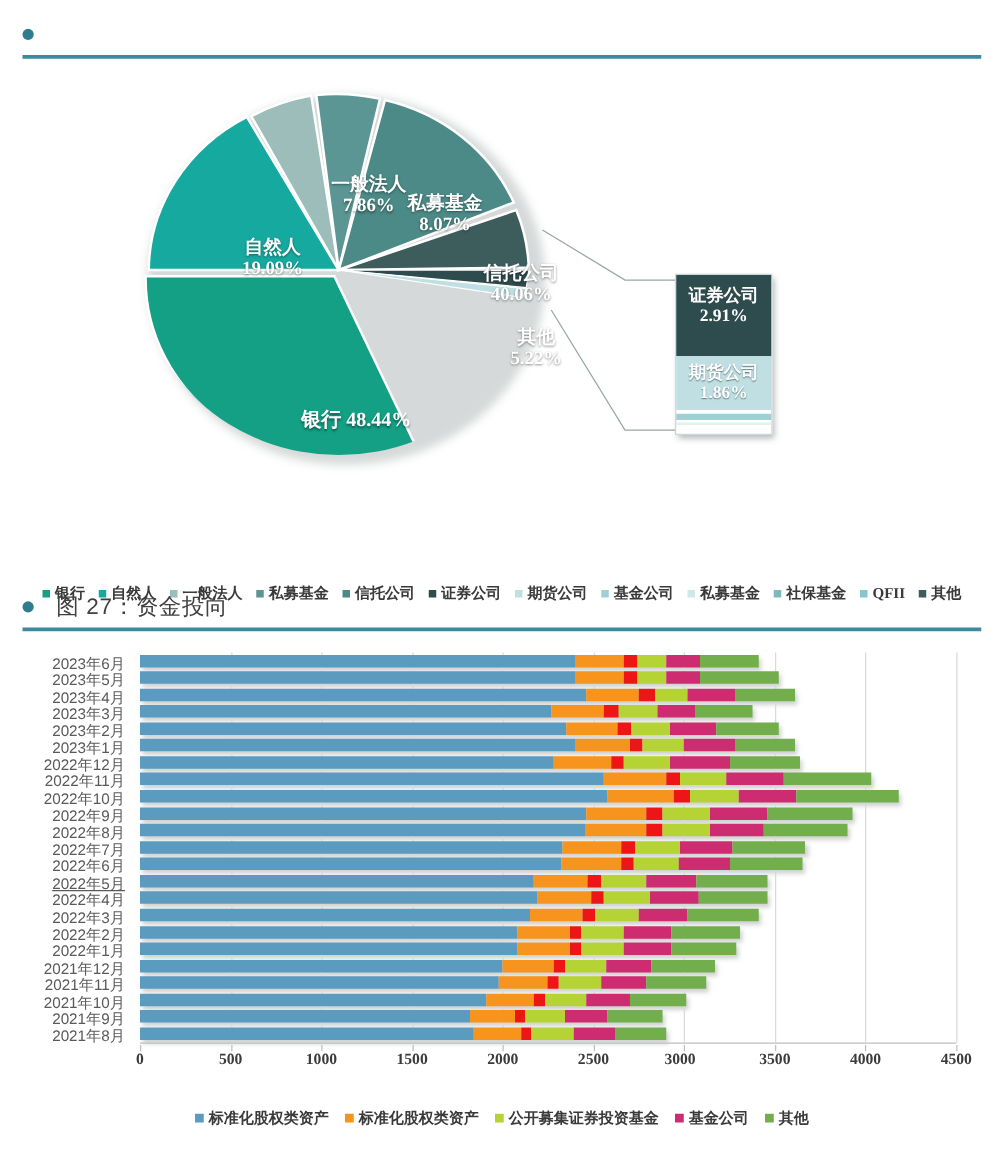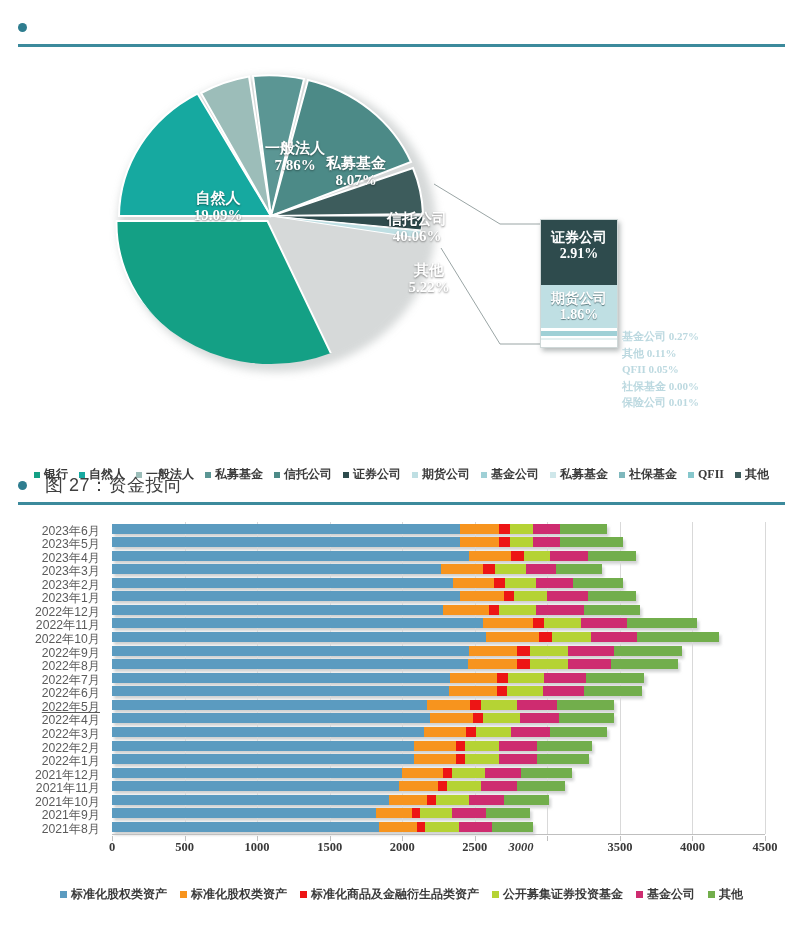--- a/index.html
+++ b/index.html
@@ -138,45 +138,41 @@
     <span class="pl-val">8.07%</span>
   </div>
   <div class="pielabel" style="left:374px;top:155px;width:86px;">
     <span class="pl-name">信托公司</span>
     <span class="pl-val">40.06%</span>
   </div>
   <div class="pielabel" style="left:396px;top:206px;width:66px;">
     <span class="pl-name">其他</span>
     <span class="pl-val">5.22%</span>
   </div>
+  <div class="pielabel" style="left:200px;top:272px;width:170px;font-size:16px;">
+    <span class="pl-name" style="font-size:16px;">银行 48.44%</span>
+  </div>
 
   <div class="callout">
     <div class="co-seg co-1">
       <div class="co-lab one">
         <span class="n">证券公司</span>
         <span class="v">2.91%</span>
       </div>
     </div>
     <div class="co-seg co-2">
       <div class="co-lab two">
         <span class="n">期货公司</span>
         <span class="v">1.86%</span>
       </div>
     </div>
     <div class="co-seg co-3"></div>
     <div class="co-seg co-4"></div>
   </div>
 
-  <div class="microlist">
-    <div>基金公司 0.27%</div>
-    <div>其他 0.11%</div>
-    <div>QFII 0.05%</div>
-    <div>社保基金 0.00%</div>
-    <div>保险公司 0.01%</div>
-  </div>
 
   <div class="pie-legend" id="pieLegend">
       <div class="item">
         <span class="sw" style="background: rgb(20, 160, 133);"></span>
         <span class="tx">银行</span>
       </div>
       <div class="item">
         <span class="sw" style="background: rgb(22, 169, 160);"></span>
         <span class="tx">自然人</span>
       </div>
@@ -486,43 +482,39 @@
         <span style="left: 184.556px;">500</span>
         <div class="tickmark" style="left: 257.111px;"></div>
         <span style="left: 257.111px;">1000</span>
         <div class="tickmark" style="left: 329.667px;"></div>
         <span style="left: 329.667px;">1500</span>
         <div class="tickmark" style="left: 402.222px;"></div>
         <span style="left: 402.222px;">2000</span>
         <div class="tickmark" style="left: 474.778px;"></div>
         <span style="left: 474.778px;">2500</span>
         <div class="tickmark" style="left: 547.333px;"></div>
-        <span style="left: 521px; font-style: italic;">3000</span>
+        <span style="left: 544px;">3000</span>
         <div class="tickmark" style="left: 619.889px;"></div>
         <span style="left: 619.889px;">3500</span>
         <div class="tickmark" style="left: 692.444px;"></div>
         <span style="left: 692.444px;">4000</span>
         <div class="tickmark" style="left: 765px;"></div>
         <span style="left: 765px;">4500</span>
       </div>
   </div>
   <div class="bar-legend" id="barLegend">
       <div class="item">
         <span class="sw" style="background: rgb(91, 155, 192);"></span>
         <span class="tx">标准化股权类资产</span>
       </div>
       <div class="item">
         <span class="sw" style="background: rgb(247, 148, 30);"></span>
         <span class="tx">标准化股权类资产</span>
       </div>
       <div class="item">
-        <span class="sw" style="background: rgb(237, 21, 21);"></span>
-        <span class="tx">标准化商品及金融衍生品类资产</span>
-      </div>
-      <div class="item">
         <span class="sw" style="background: rgb(181, 211, 52);"></span>
         <span class="tx">公开募集证券投资基金</span>
       </div>
       <div class="item">
         <span class="sw" style="background: rgb(206, 44, 112);"></span>
         <span class="tx">基金公司</span>
       </div>
       <div class="item">
         <span class="sw" style="background: rgb(114, 174, 76);"></span>
         <span class="tx">其他</span>

